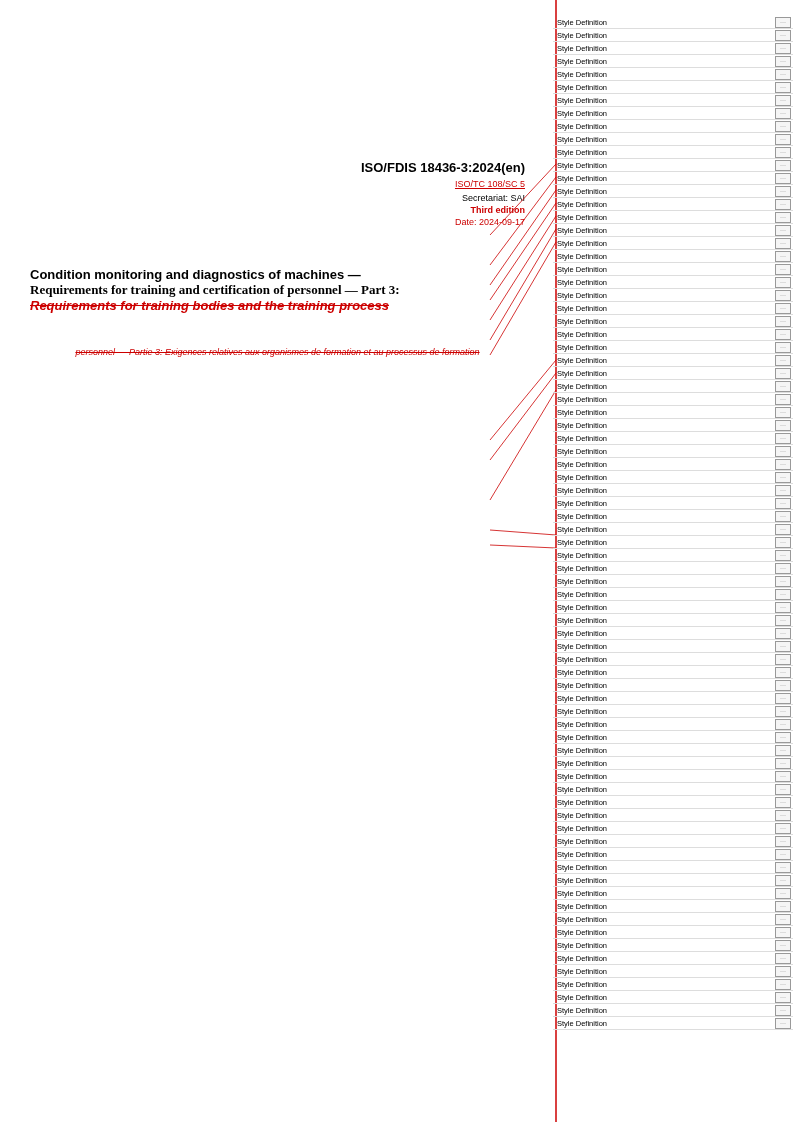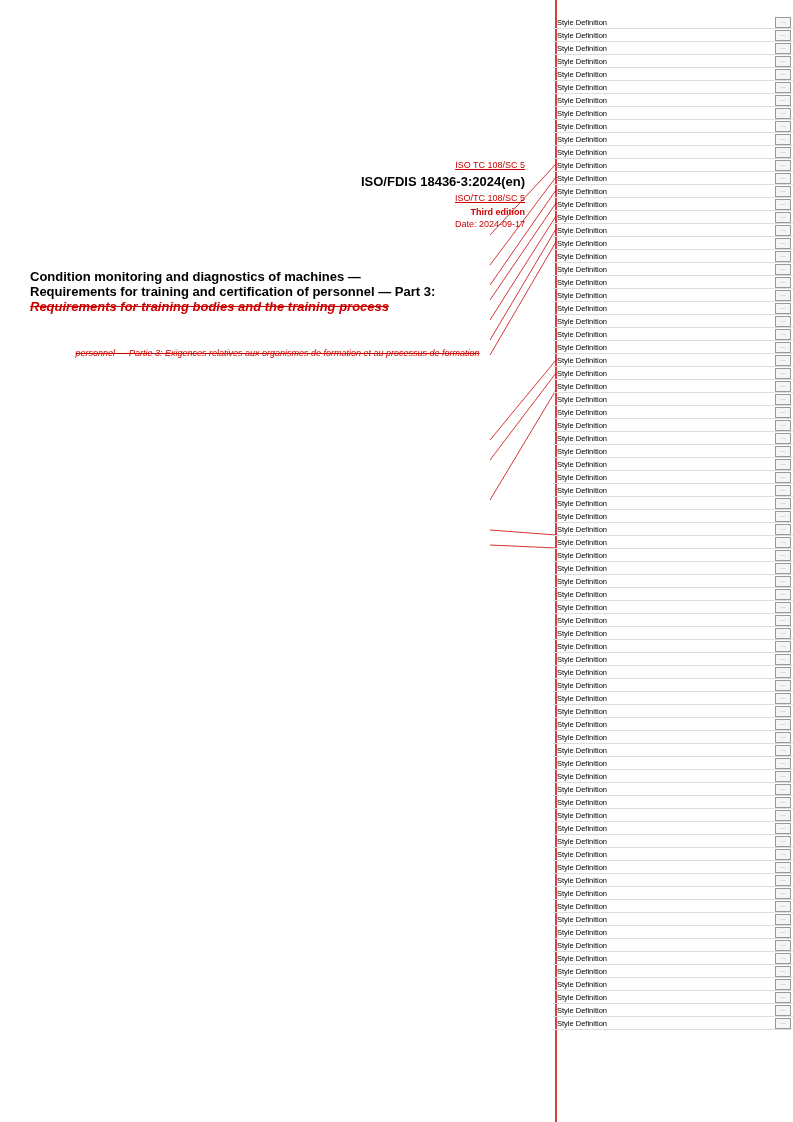--- a/index.html
+++ b/index.html
@@ -90,20 +90,21 @@
       font-weight: bold;
       color: #000;
       display: block;
     }
 
     .doc-main-title-line2 {
       font-size: 13px;
       font-weight: bold;
       color: #000;
       display: block;
+      font-family: Liberation Serif, serif;
     }
 
     .doc-main-title-line3 {
       font-size: 13px;
       font-weight: bold;
       color: #c00;
       text-decoration: line-through;
       display: block;
       font-style: italic;
     }
@@ -172,23 +173,23 @@
       color: #c00;
     }
   </style>
 </head>
 <body>
 
 <div class="page-content">
 
   <div class="doc-area">
     <div class="doc-header">
-      <span class="doc-ref-top text-red">ISO TC 108/SC 5</span>
       <span class="doc-title-main">ISO/FDIS 18436-3:2024(en)</span>
       <span class="doc-ref-sub text-red">ISO/TC 108/SC 5</span>
+      <span class="doc-secretariat">Secretariat: SAI</span>
       <span class="doc-edition text-red">Third edition</span>
       <span class="doc-date text-red">Date: 2024-09-17</span>
     </div>
 
     <div class="doc-main-title">
       <span class="doc-main-title-line1">Condition monitoring and diagnostics of machines —</span>
       <span class="doc-main-title-line2">Requirements for training and certification of personnel — Part 3:</span>
       <span class="doc-main-title-line3">Requirements for training bodies and the training process</span>
     </div>
 

